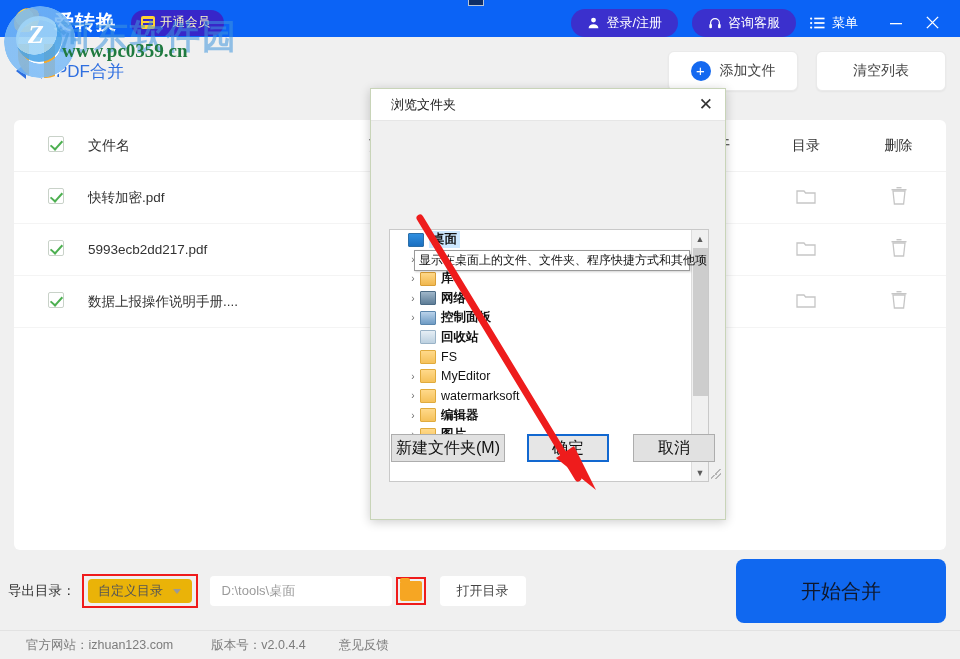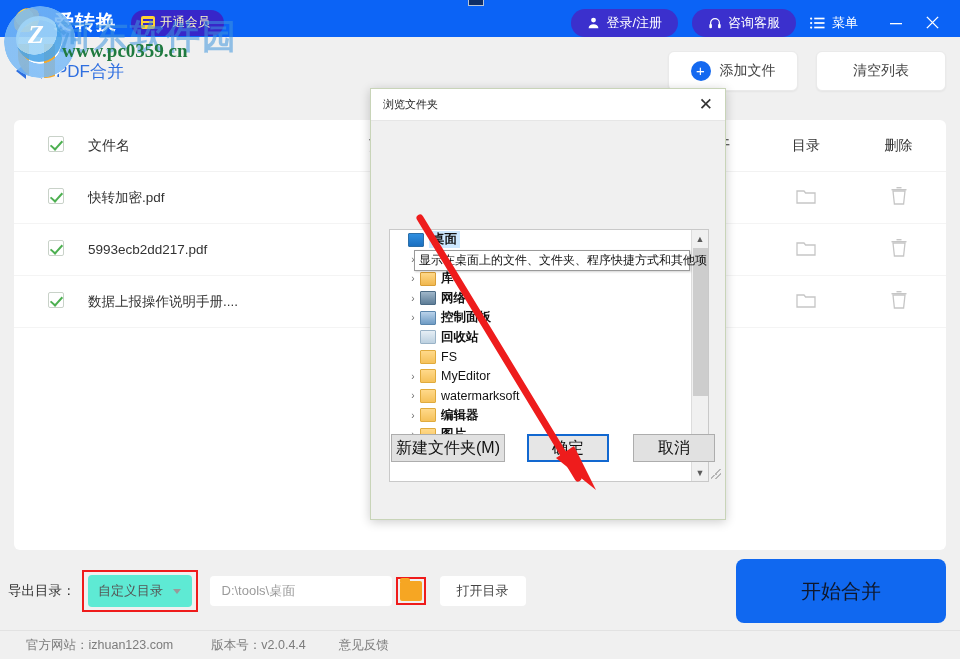--- a/index.html
+++ b/index.html
@@ -156,21 +156,21 @@
   
   .bottombar {
     position: absolute; left: 0; top: 552px; width: 960px; height: 78px;
     background: #f0f0f0; display: flex; align-items: center;
   }
   .out-label { margin-left: 8px; font-size: 13.5px; color: #333; white-space: nowrap; }
   .sel-wrap {
     margin-left: 6px; border: 2px solid #ef1b1b; padding: 3px 4px; display: flex; align-items: center;
   }
   .sel-box {
-    width: 104px; height: 32px; background: #5eead4; border-radius: 4px;
+    width: 104px; height: 24px; background: #eab308; border-radius: 4px;
     display: flex; align-items: center; justify-content: center; font-size: 13px; color: #555;
     position: relative;
   }
   .sel-box .caret {
     margin-left: 10px; border-left: 4px solid transparent; border-right: 4px solid transparent;
     border-top: 5px solid #999;
   }
   .path-input {
     margin-left: 12px; width: 182px; height: 30px; background: #fff; border-radius: 4px;
     display: flex; align-items: center; padding-left: 12px; font-size: 13px; color: #9b9b9b;
@@ -208,21 +208,21 @@
   
   .dialog {
     position: absolute; left: 370px; top: 88px; width: 356px; height: 432px;
     background: #f0f0f0; border: 1px solid #c8d4b8;
     box-shadow: 0 2px 10px rgba(0,0,0,.2); z-index: 30;
   }
   .dlg-title {
     height: 32px; background: #ffffff; display: flex; align-items: center;
     border-bottom: 1px solid #e6e6e6;
   }
-  .dlg-title .t { margin-left: 12px; font-size: 11px; color: #222; }
+  .dlg-title .t { margin-left: 20px; font-size: 13px; color: #222; }
   .dlg-title .x {
     margin-left: auto; margin-right: 12px; font-size: 17px; color: #333; line-height: 1;
   }
   .dlg-body { position: relative; height: 360px; }
   .tree {
     position: absolute; left: 18px; top: 108px; width: 320px; height: 253px;
     background: #fff; border: 1px solid #c9c9c9; overflow: hidden;
   }
   .tree-inner { position: relative; width: 302px; height: 100%; }
   .tnode {

